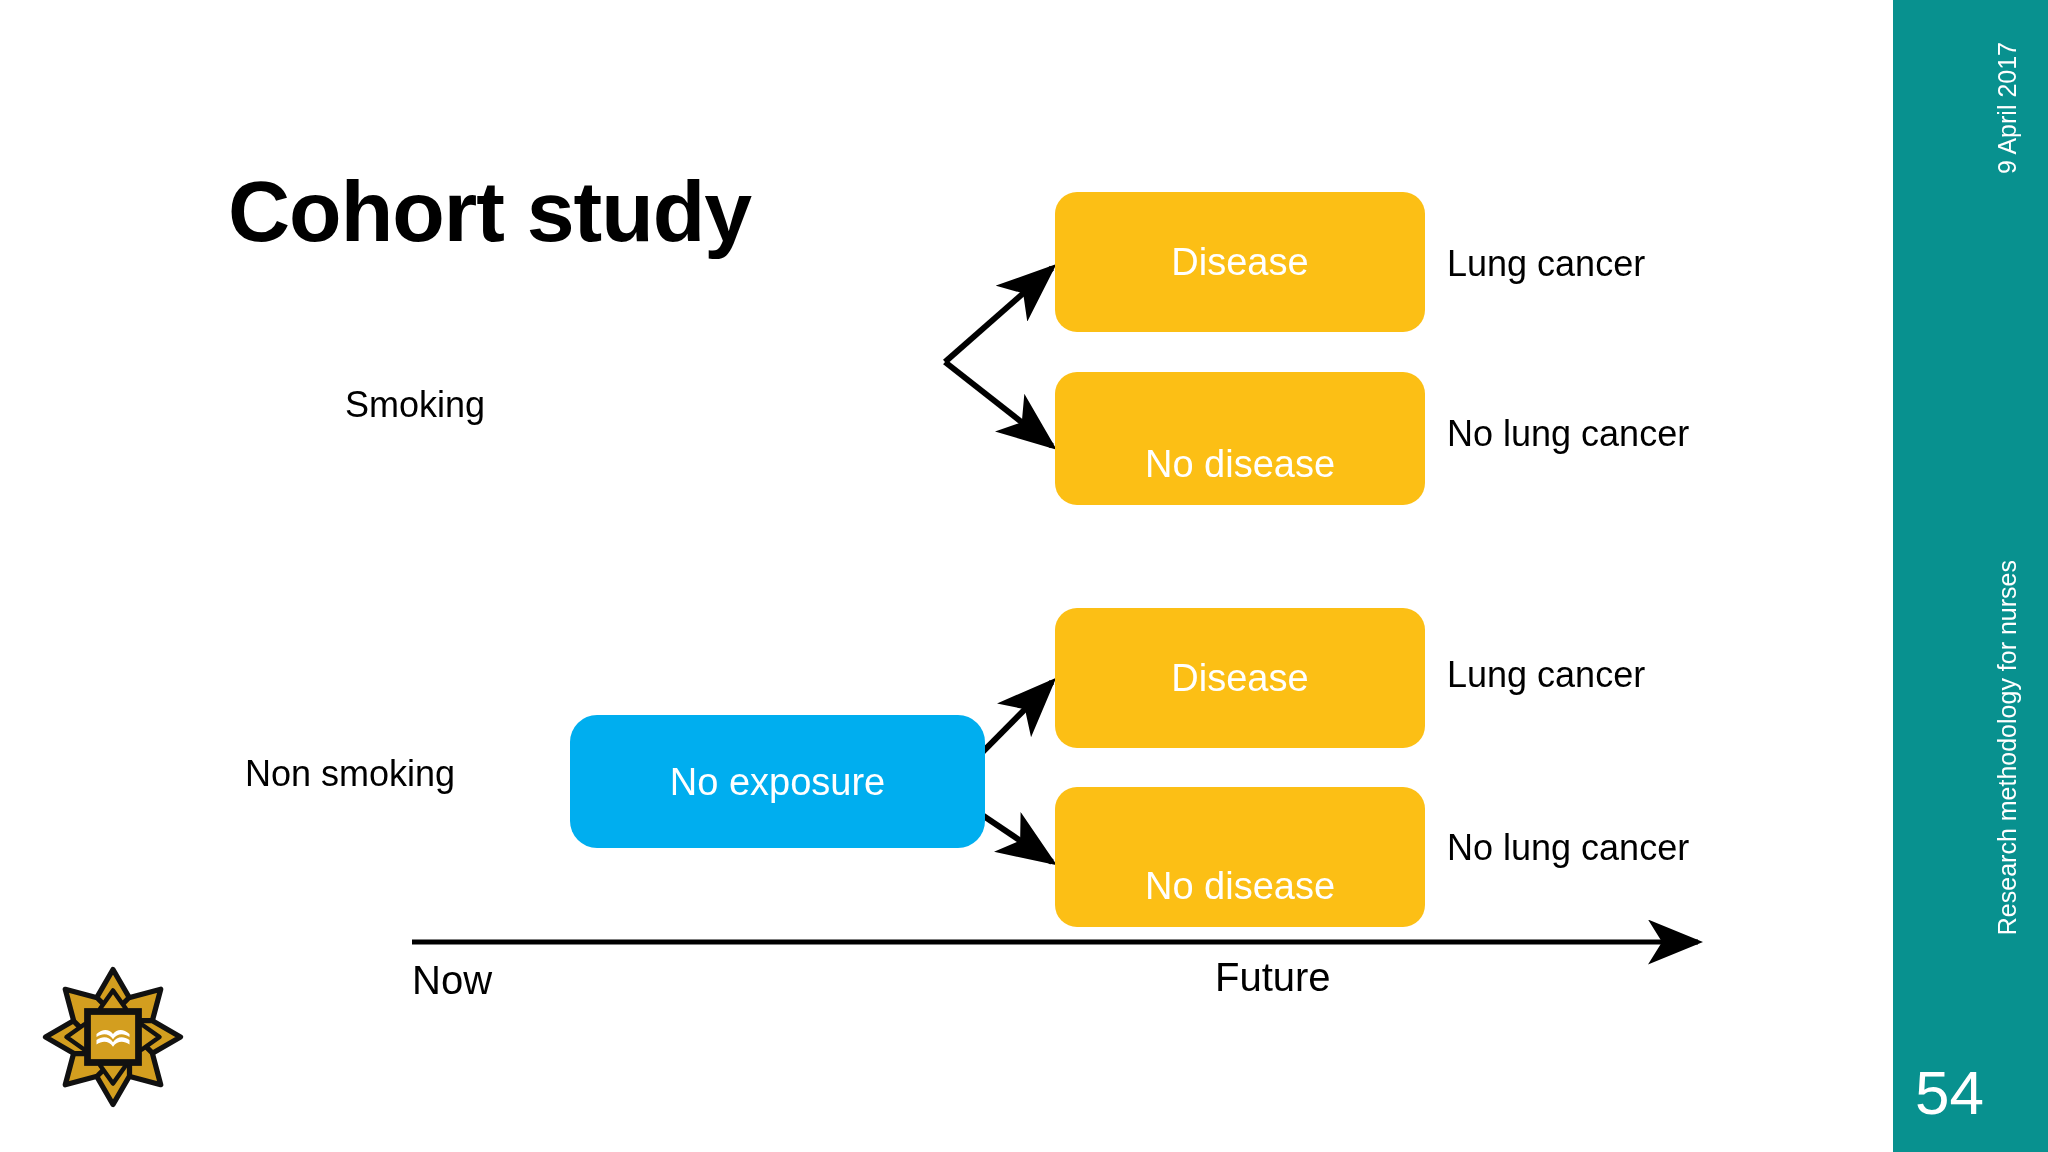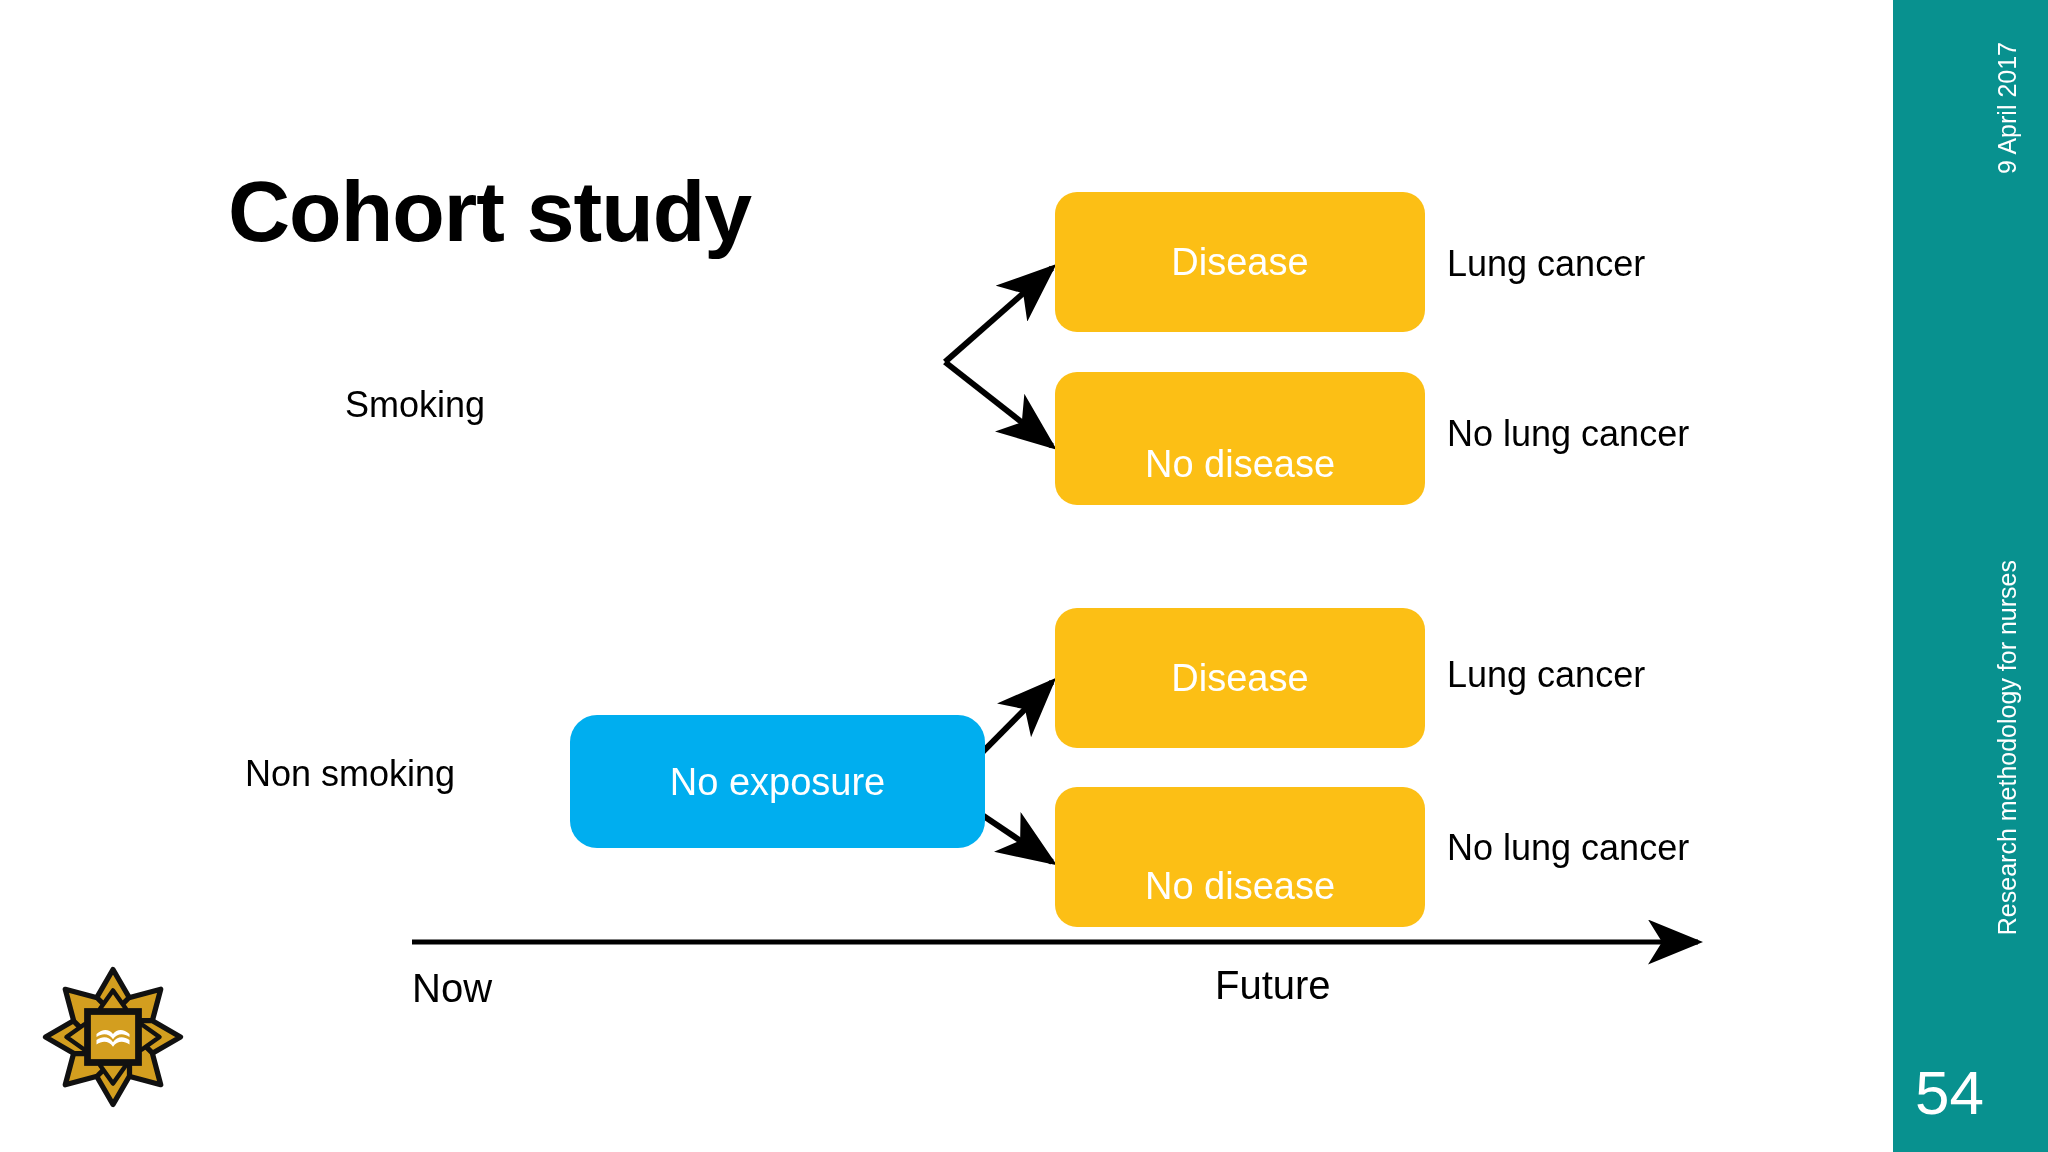--- a/index.html
+++ b/index.html
@@ -78,21 +78,20 @@
   #label-lung-2       { left: 1447px; top: 657px; }
   #label-no-lung-2    { left: 1447px; top: 830px; }
 
   
   .timeline-label {
     position: absolute;
     font-size: 40px;
     color: #000000;
     line-height: 1;
     white-space: nowrap;
-    margin-top: 8px;
   }
   #label-now    { left: 412px;  top: 960px; }
   #label-future { left: 1215px; top: 957px; text-align: center; }
 
   
   #overlay {
     position: absolute;
     left: 0; top: 0;
     width: 2048px;
     height: 1152px;

